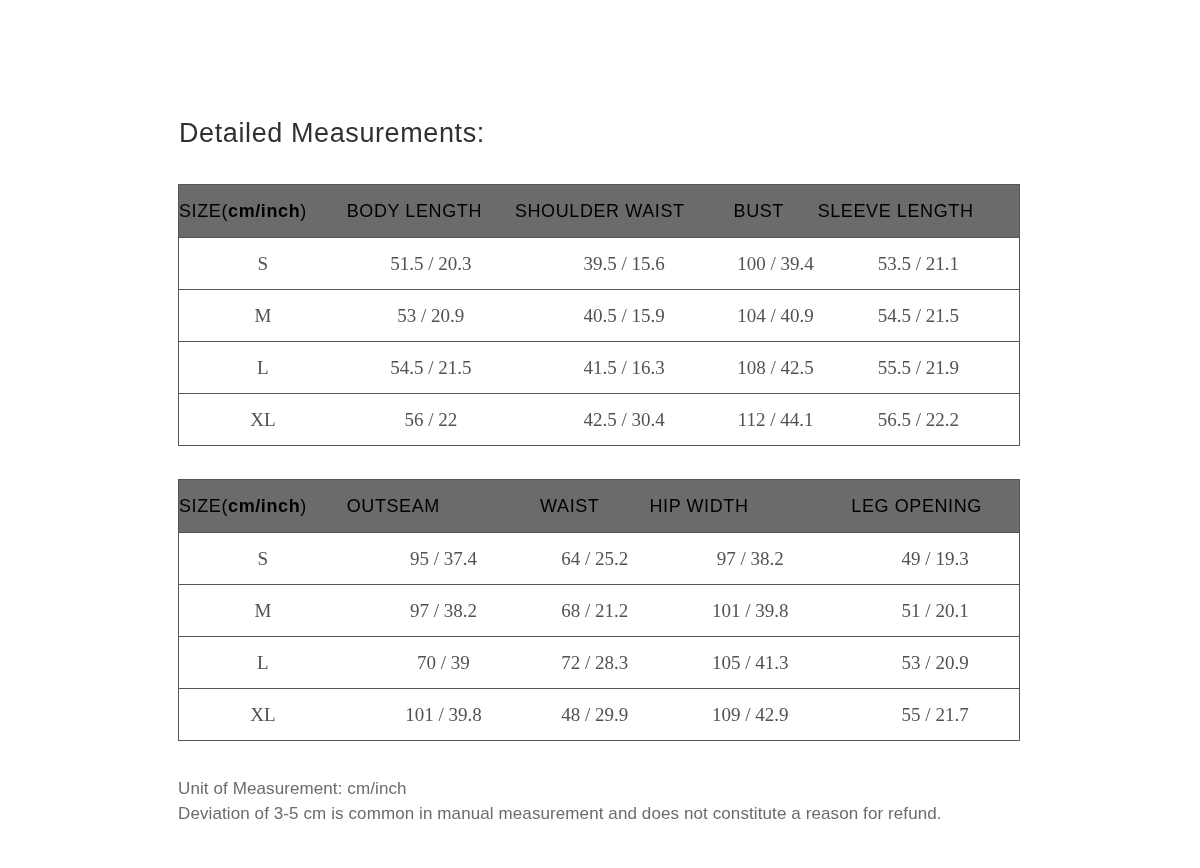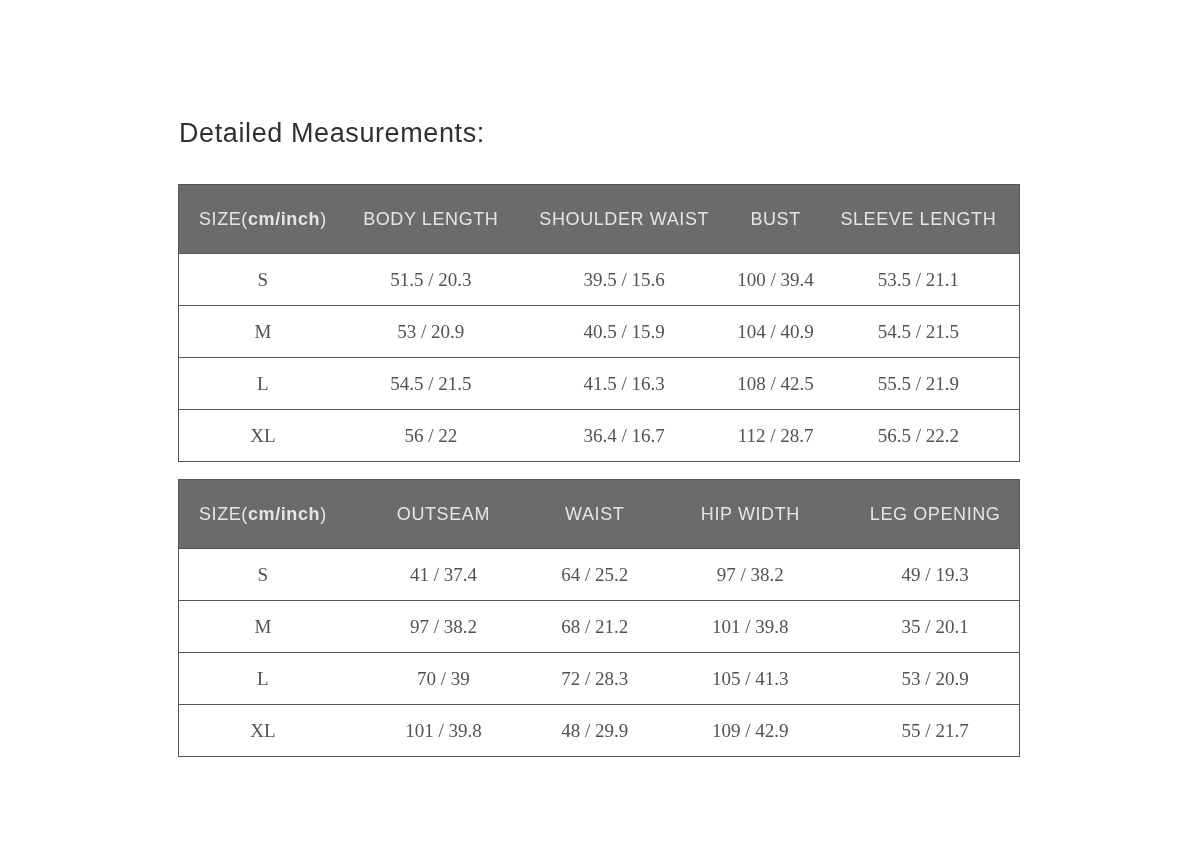--- a/index.html
+++ b/index.html
@@ -31,27 +31,27 @@
     left: 178px;
     width: 842px;
     border-collapse: collapse;
     table-layout: fixed;
     border: 1px solid #565656;
   }
   table.t1 { top: 136px; }
   table.t2 { top: 431px; }
   table.size-table thead th {
     background: #6b6b6b;
-    color: #e5e5e5;
+    color: #000000;
     font-weight: 400;
     font-size: 18px;
     letter-spacing: 0.6px;
     height: 52px;
-    text-align: center;
-    padding: 8px;
+    text-align: left;
+    padding: 0;
     white-space: nowrap;
   }
   table.size-table thead th b {
     font-weight: 700;
   }
   table.size-table tbody td {
     height: 51px;
     text-align: center;
     vertical-align: middle;
     font-family: "Liberation Serif", serif;
@@ -129,22 +129,22 @@
       <tr>
         <td>L</td>
         <td>54.5 / 21.5</td>
         <td>41.5 / 16.3</td>
         <td>108 / 42.5</td>
         <td>55.5 / 21.9</td>
       </tr>
       <tr>
         <td>XL</td>
         <td>56 / 22</td>
-        <td>36.4 / 16.7</td>
-        <td>112 / 28.7</td>
+        <td>42.5 / 30.4</td>
+        <td>112 / 44.1</td>
         <td>56.5 / 22.2</td>
       </tr>
     </tbody>
   </table>
 
   <table class="size-table t2">
     <colgroup>
       <col class="c1">
         <col class="c2">
         <col class="c3">
@@ -156,45 +156,47 @@
         <th><span>SIZE(</span><b>cm/inch</b><span>)</span></th>
         <th>OUTSEAM</th>
         <th>WAIST</th>
         <th>HIP WIDTH</th>
         <th>LEG OPENING</th>
       </tr>
     </thead>
     <tbody>
       <tr>
         <td>S</td>
-        <td>41 / 37.4</td>
+        <td>95 / 37.4</td>
         <td>64 / 25.2</td>
         <td>97 / 38.2</td>
         <td>49 / 19.3</td>
       </tr>
       <tr>
         <td>M</td>
         <td>97 / 38.2</td>
         <td>68 / 21.2</td>
         <td>101 / 39.8</td>
-        <td>35 / 20.1</td>
+        <td>51 / 20.1</td>
       </tr>
       <tr>
         <td>L</td>
         <td>70 / 39</td>
         <td>72 / 28.3</td>
         <td>105 / 41.3</td>
         <td>53 / 20.9</td>
       </tr>
       <tr>
         <td>XL</td>
         <td>101 / 39.8</td>
         <td>48 / 29.9</td>
         <td>109 / 42.9</td>
         <td>55 / 21.7</td>
       </tr>
     </tbody>
   </table>
 
   <div class="notes">
+    <p>Unit of Measurement: cm/inch</p>
+    <p>Deviation of 3-5 cm is common in manual measurement and does not constitute a reason for refund.</p>
   </div>
 
 </div>
 
 </body></html>

